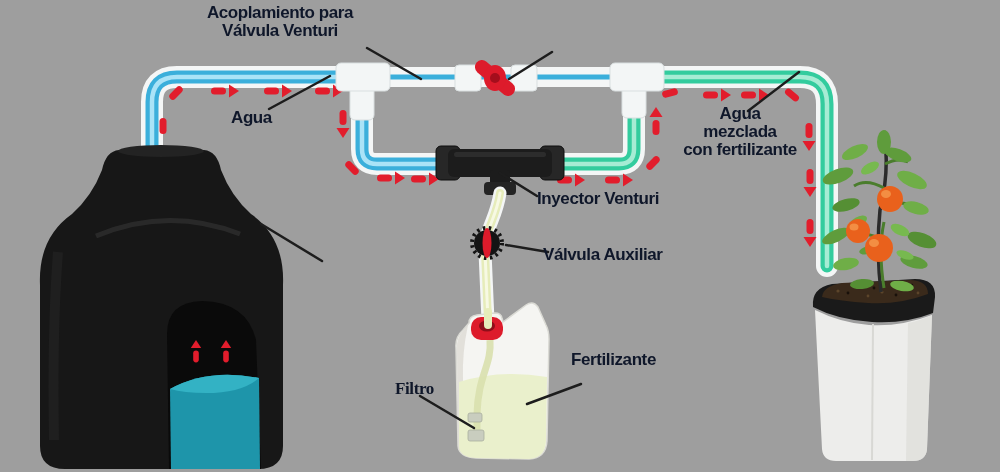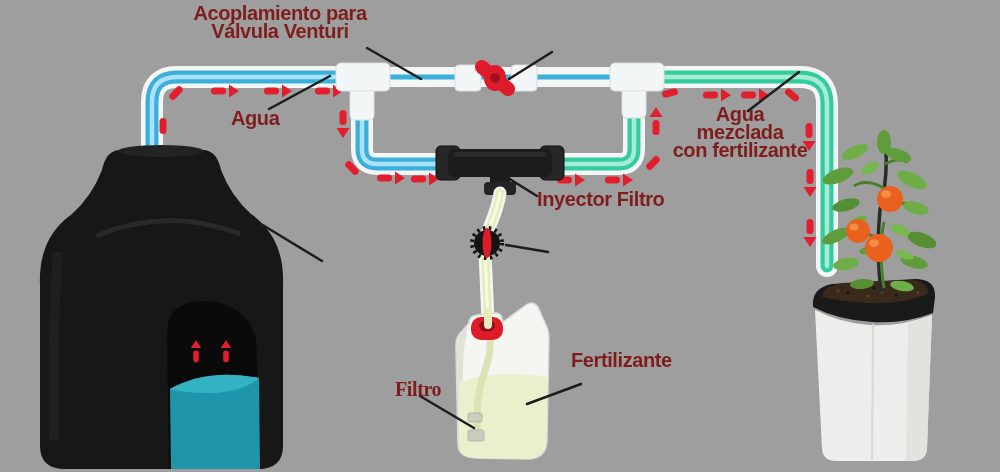--- a/index.html
+++ b/index.html
@@ -4,22 +4,22 @@
 <style>
   :root{
     --water-pipe:#3bafdb; --mixed-water:#33cc9e; --fertilizer-tube:#e6ecba;
     --flow-arrow:#e21d2c; --valve-red:#dd1b2b; --tank-water:#1e95aa;
     --fertilizer-liquid:#eaf0cc; --tomato:#e9611c; --background:#9e9e9e;
   }
   html,body{margin:0;padding:0;}
   #stage{position:relative;width:1000px;height:472px;background:var(--background);
          overflow:hidden;font-family:"Liberation Sans",sans-serif;}
   #scene{position:absolute;left:0;top:0;}
-  .label{position:absolute;font-weight:bold;font-size:20px;line-height:18px;
-         color:#7f1d1d;white-space:pre-line;letter-spacing:-0.4px;}
+  .label{position:absolute;font-weight:bold;font-size:17px;line-height:18px;
+         color:#0f172a;white-space:pre-line;letter-spacing:-0.4px;}
   .center{text-align:center;}
   
   .stroke-water{stroke:var(--water-pipe);} .stroke-water-hl{stroke:#aae3f7;}
   .stroke-mixed{stroke:var(--mixed-water);} .stroke-mixed-hl{stroke:#a6ecd4;}
   .stroke-tube{stroke:var(--fertilizer-tube);} .stroke-tube-hl{stroke:#f7f9e3;}
   .pipe-out{stroke:#f4f6f6;fill:none;}
   .fill-flow{fill:var(--flow-arrow);}
   .fill-valve{fill:var(--valve-red);}
   .fill-tankwater{fill:var(--tank-water);}
   .fill-liquid{fill:var(--fertilizer-liquid);}
@@ -217,17 +217,18 @@
     <line class="leader" x1="581" y1="384" x2="527" y2="404"></line>
   </g>
 </svg>
 
 <div class="label center" style="left:163px;top:4px;width:234px;">Acoplamiento para
 Válvula Venturi</div>
 <div class="label" style="left:231px;top:109px;">Agua</div>
 <div class="label center" style="left:652px;top:105px;width:176px;">Agua
 mezclada
 con fertilizante</div>
-<div class="label" style="left:537px;top:190px;">Inyector Filtro</div>
+<div class="label" style="left:537px;top:190px;">Inyector Venturi</div>
+<div class="label" style="left:543px;top:246px;">Válvula Auxiliar</div>
 <div class="label" style="left:395px;top:380px;font-family:Liberation Serif, serif;">Filtro</div>
 <div class="label" style="left:571px;top:351px;">Fertilizante</div>
 
 </div>
 
 </body></html>

